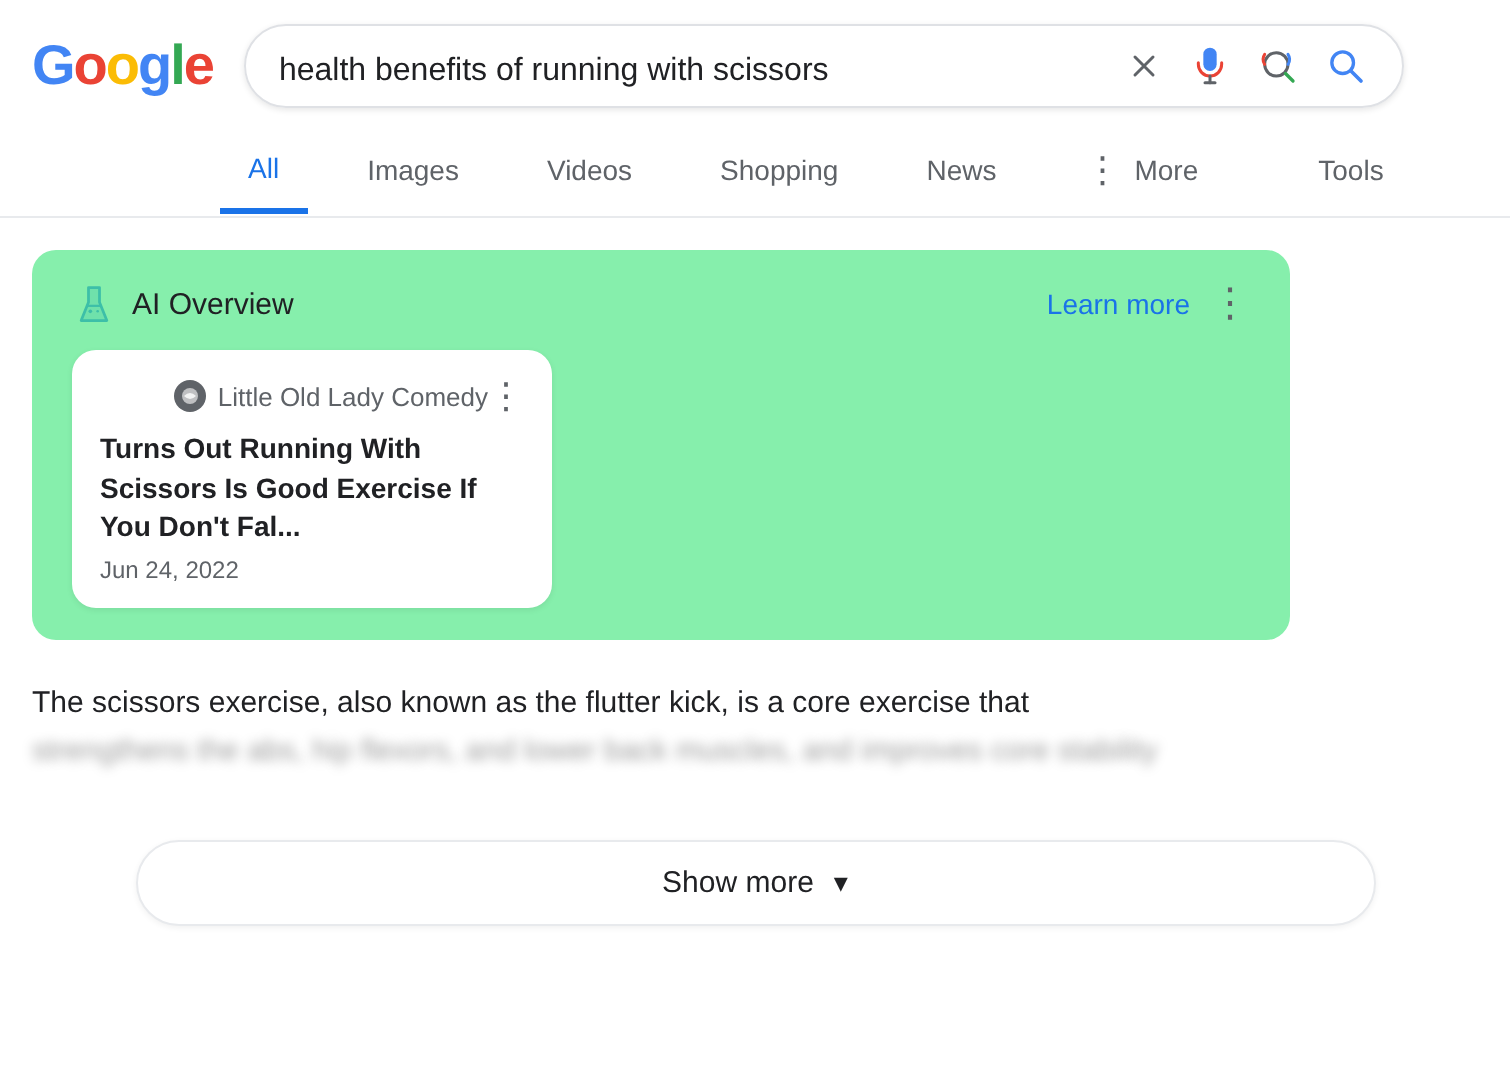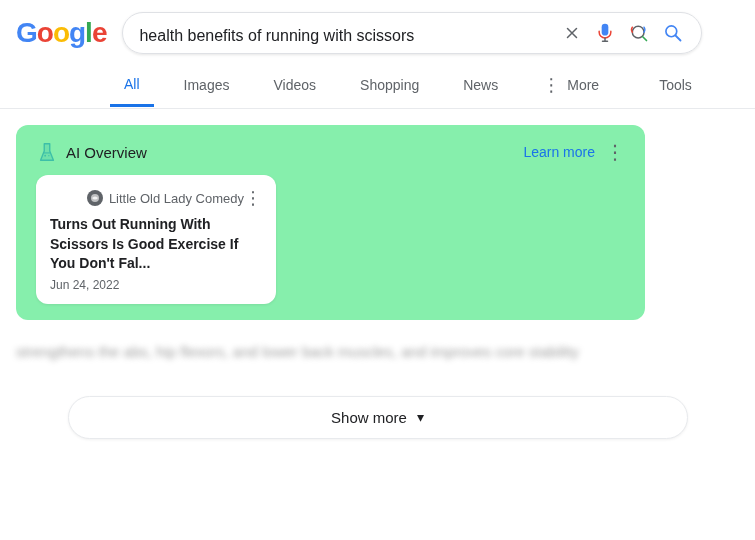--- a/index.html
+++ b/index.html
@@ -387,20 +387,21 @@
           <span class="source-name">Little Old Lady Comedy</span>
         </div>
         <button class="source-menu-btn">⋮</button>
       </div>
       <div class="source-title">Turns Out Running With Scissors Is Good Exercise If You Don't Fal...</div>
       <div class="source-date">Jun 24, 2022</div>
     </div>
   </div>
 
   <div class="below-fold">
+    <div>The scissors exercise, also known as the flutter kick, is a core exercise that</div>
     <div class="blurred-line">strengthens the abs, hip flexors, and lower back muscles, and improves core stability</div>
   </div>
 
 </div>
 
 <div class="show-more-container">
   <button class="show-more-btn">
     <span>Show more</span>
     <span class="chevron-down">▾</span>
   </button>

